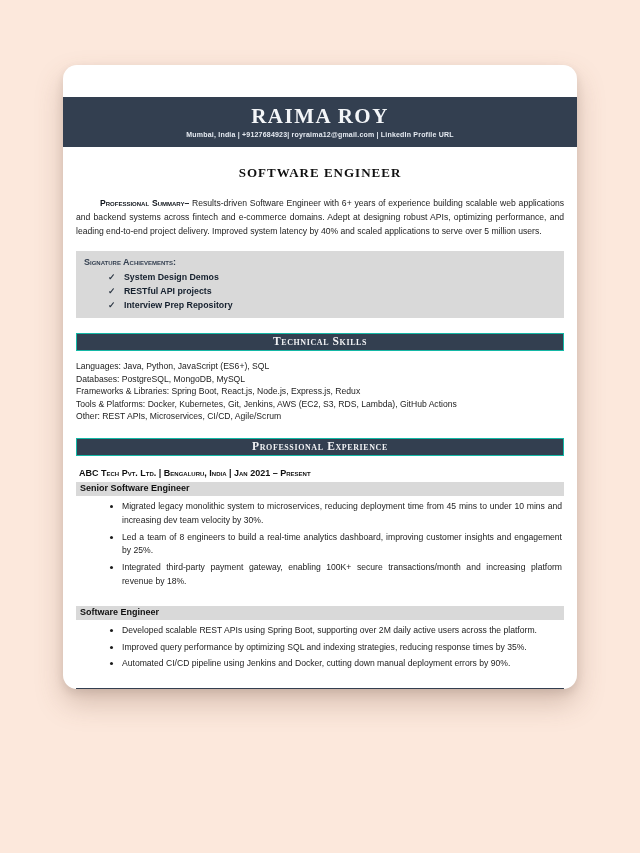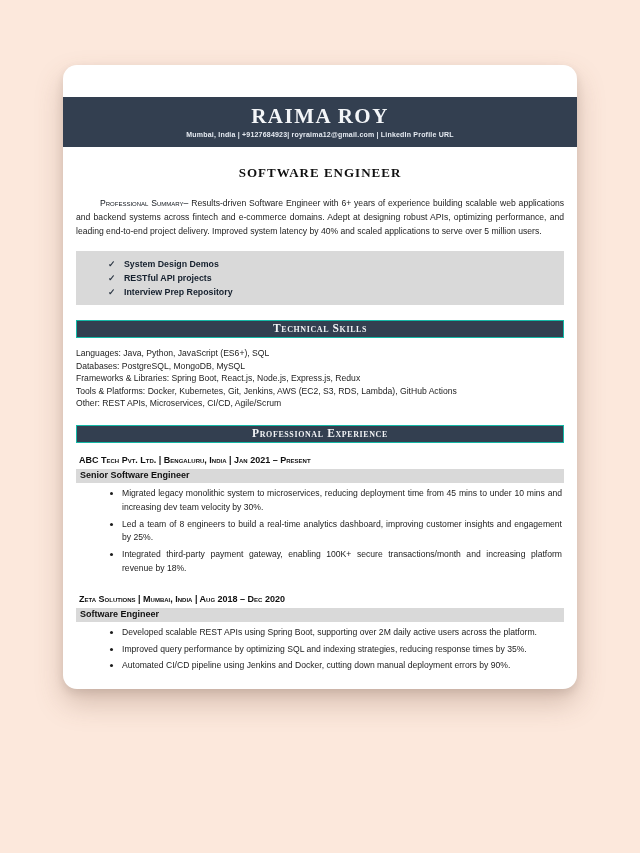--- a/index.html
+++ b/index.html
@@ -51,21 +51,21 @@
     color:#101010;
     margin-top:18px;
   }
   .summary{
     margin-top:15px;
     font-size:8.6px;
     line-height:14px;
     text-align:justify;
   }
   .sc{font-variant:small-caps;}
-  .sum-label{font-weight:normal;color:#10151c;padding-left:24px;}
+  .sum-label{font-weight:bold;color:#10151c;padding-left:24px;}
   
   .ach-box{
     background:var(--grayBox,#d9d9d9);
     margin-top:13px;
     padding:5px 8px 6px;
   }
   .ach-label{
     color:var(--navy,#333f50);
     font-weight:bold;
     font-size:9px;
@@ -164,20 +164,21 @@
     <div class="contact">Mumbai, India | +9127684923| royraima12@gmail.com | LinkedIn Profile URL</div>
   </div>
 
   <div class="content">
 
     <div class="doc-title">SOFTWARE ENGINEER</div>
 
     <p class="summary"><span class="sum-label sc">Professional Summary–</span><span> Results-driven Software Engineer with 6+ years of experience building scalable web applications and backend systems across fintech and e-commerce domains. Adept at designing robust APIs, optimizing performance, and leading end-to-end project delivery. Improved system latency by 40% and scaled applications to serve over 5 million users.</span></p>
 
     <div class="ach-box">
+      <div class="ach-label sc">Signature Achievements:</div>
       <ul class="ach-list">
         <li class="ach-item"><span class="check">✓</span><span>System Design Demos</span></li>
         <li class="ach-item"><span class="check">✓</span><span>RESTful API projects</span></li>
         <li class="ach-item"><span class="check">✓</span><span>Interview Prep Repository</span></li>
       </ul>
     </div>
 
     <div class="section-bar sc">Technical Skills</div>
     <div class="skills">
       <div>Languages: Java, Python, JavaScript (ES6+), SQL</div>
@@ -193,21 +194,20 @@
       <div class="company sc">ABC Tech Pvt. Ltd. | Bengaluru, India | Jan 2021 – Present</div>
       <div class="job-title-bar">Senior Software Engineer</div>
       <ul class="bullets">
         <li>Migrated legacy monolithic system to microservices, reducing deployment time from 45 mins to under 10 mins and increasing dev team velocity by 30%.</li>
         <li>Led a team of 8 engineers to build a real-time analytics dashboard, improving customer insights and engagement by 25%.</li>
         <li>Integrated third-party payment gateway, enabling 100K+ secure transactions/month and increasing platform revenue by 18%.</li>
       </ul>
     </div>
 
     <div class="job">
-      <div class="company sc">Zeta Solutions | Mumbai, India | Aug 2018 – Dec 2020</div>
       <div class="job-title-bar">Software Engineer</div>
       <ul class="bullets">
         <li>Developed scalable REST APIs using Spring Boot, supporting over 2M daily active users across the platform.</li>
         <li>Improved query performance by optimizing SQL and indexing strategies, reducing response times by 35%.</li>
         <li>Automated CI/CD pipeline using Jenkins and Docker, cutting down manual deployment errors by 90%.</li>
       </ul>
     </div>
 
     <div class="footer-bar sc">Raima, Page 1</div>
     <div class="footer-name">RAIMA ROY</div>

